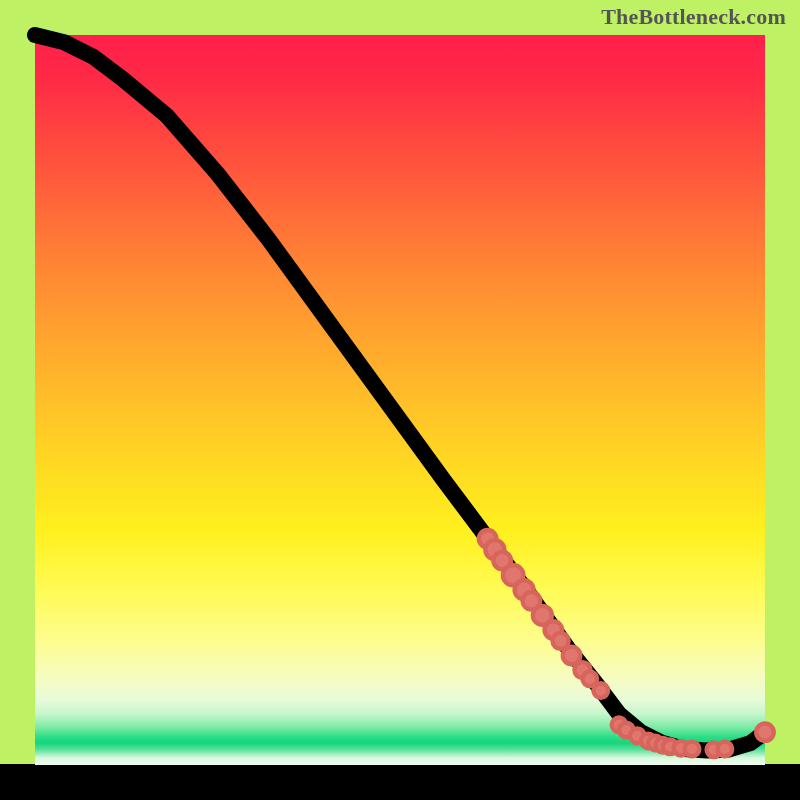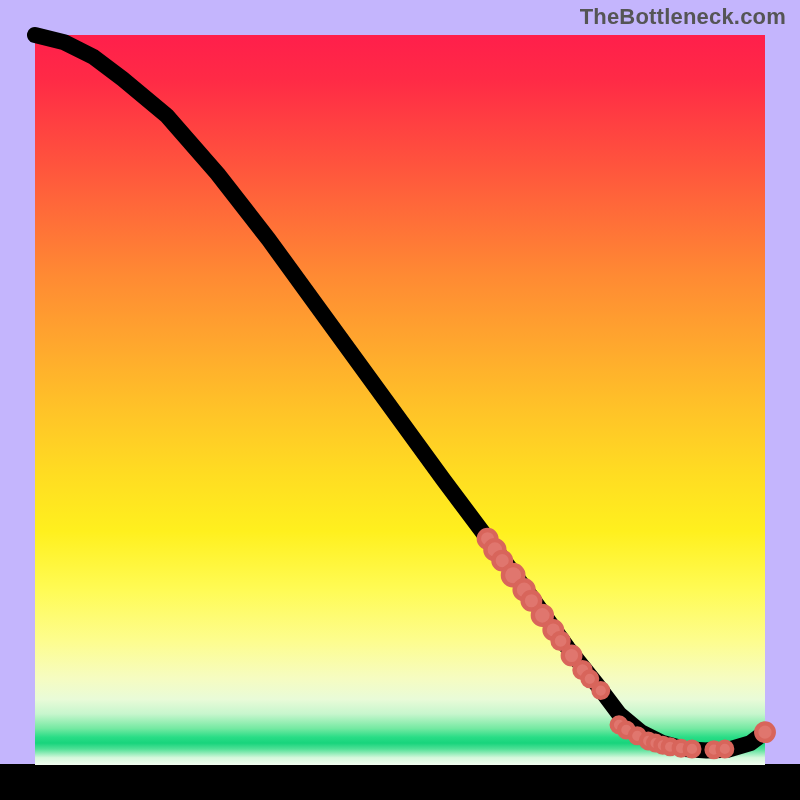--- a/index.html
+++ b/index.html
@@ -8,21 +8,22 @@
     width: 800px;
     height: 800px;
     background: #000;
     font-family: Arial, Helvetica, sans-serif;
     overflow: hidden;
   }
   .stage {
     position: relative;
     width: 800px;
     height: 764px;
-    background: #c4b5fd;
+    background: #bef264;
+    font-family: Liberation Serif, serif;
   }
   .watermark {
     position: absolute;
     top: 4px;
     right: 14px;
     color: #555;
     font-size: 22px;
     font-weight: 600;
     letter-spacing: 0.2px;
     user-select: none;

